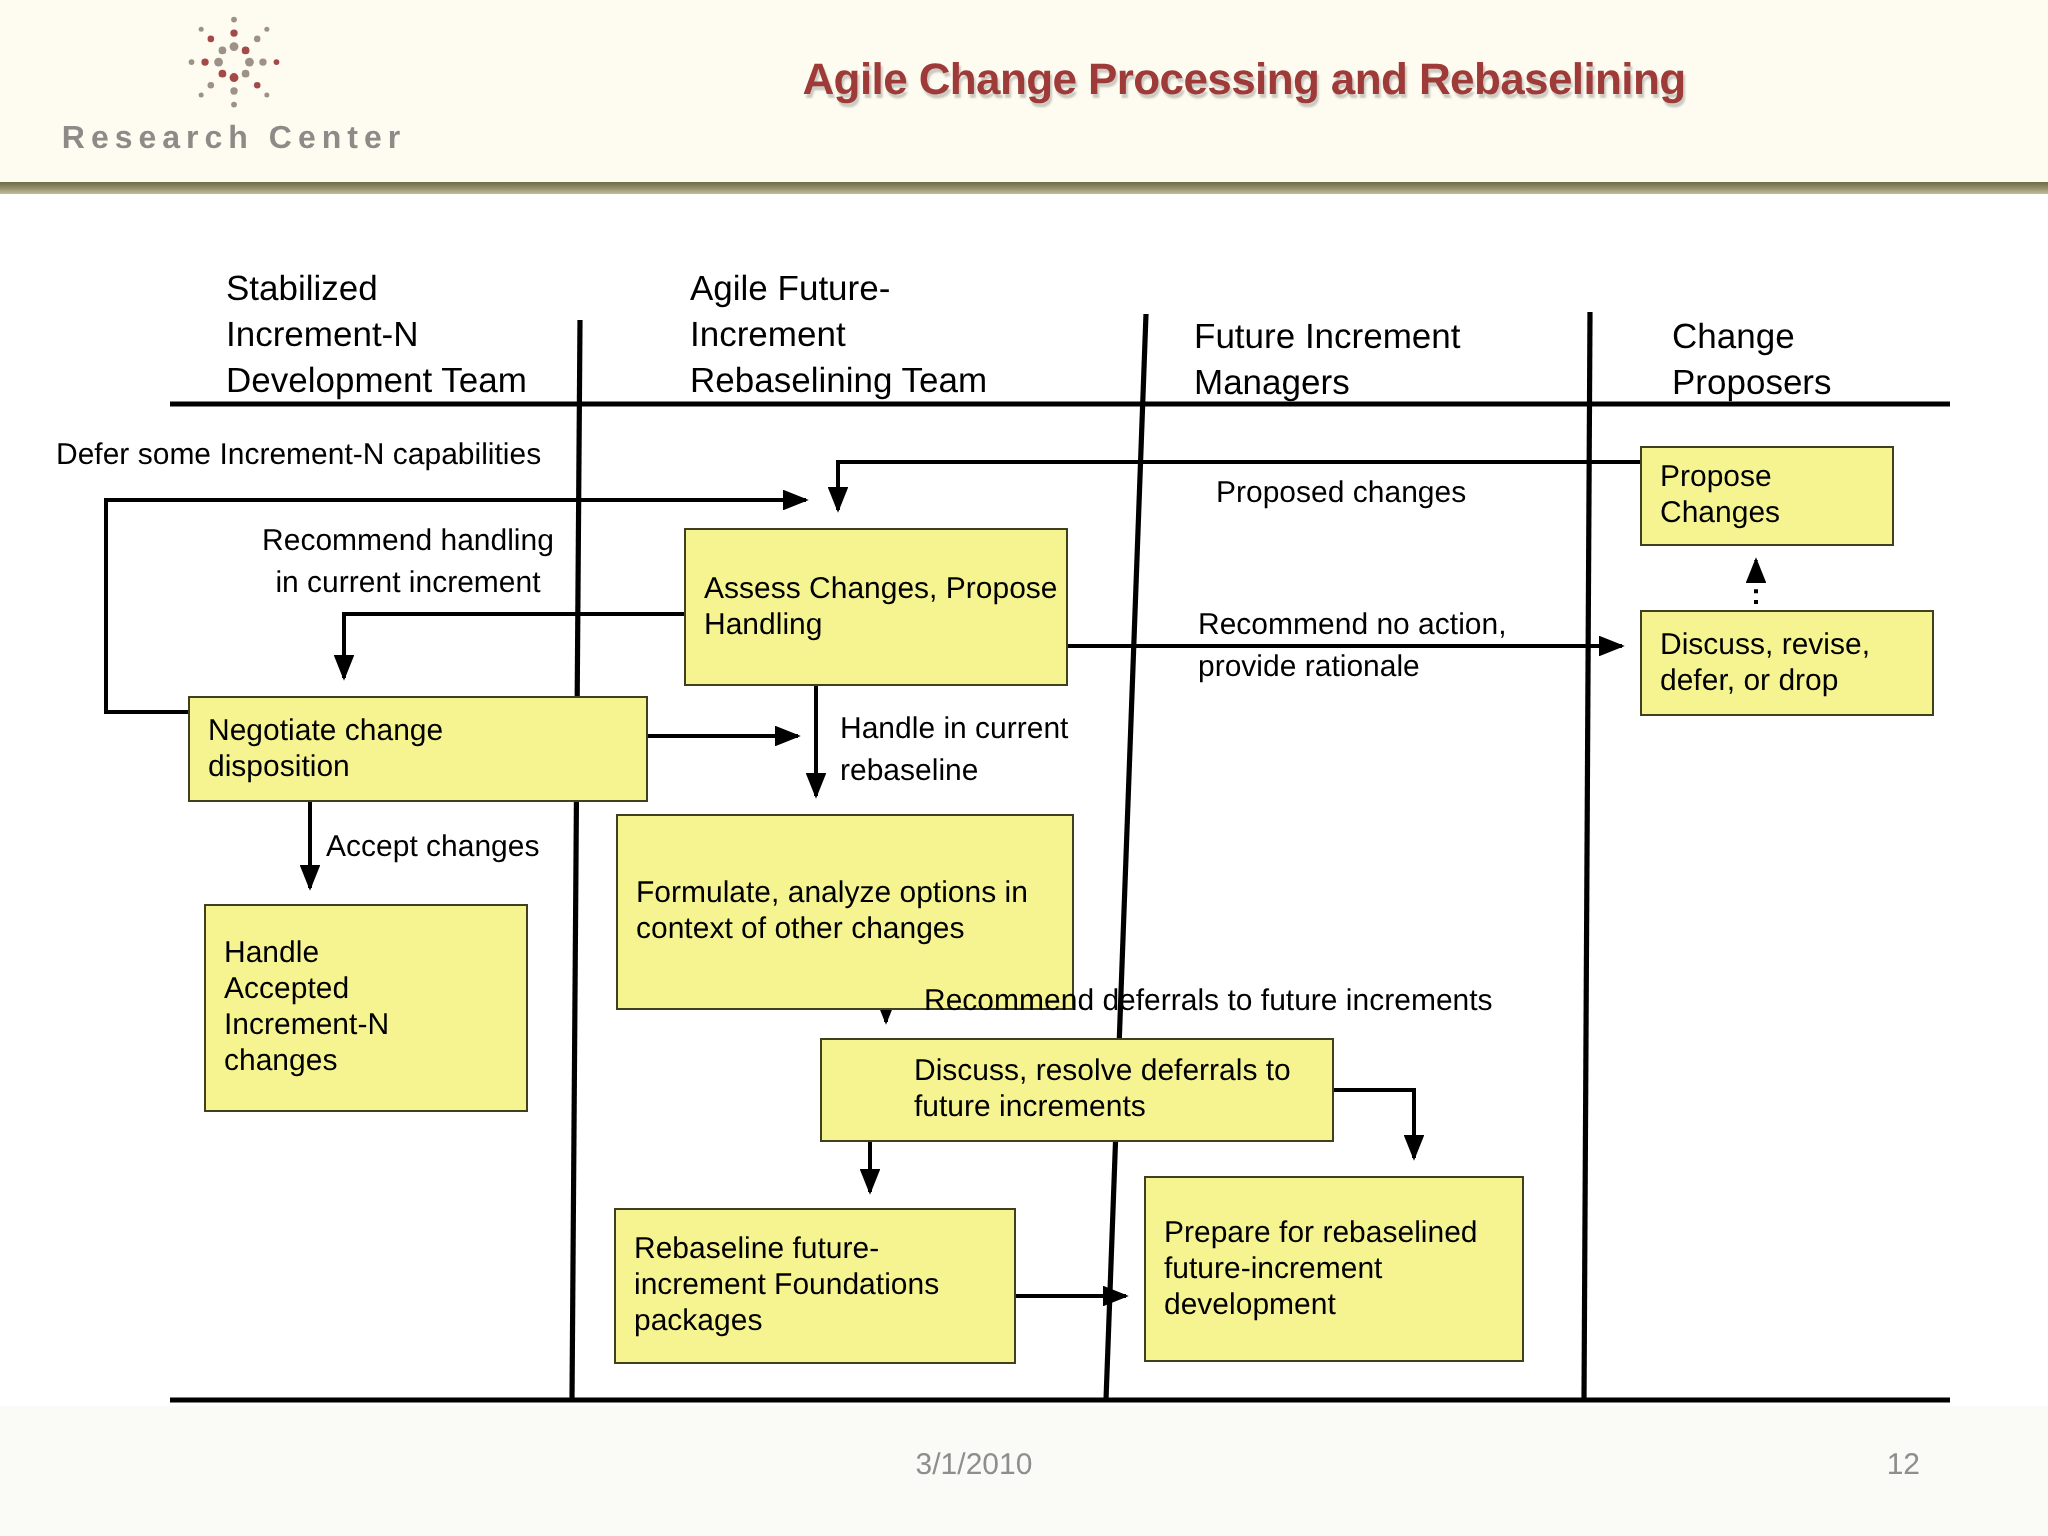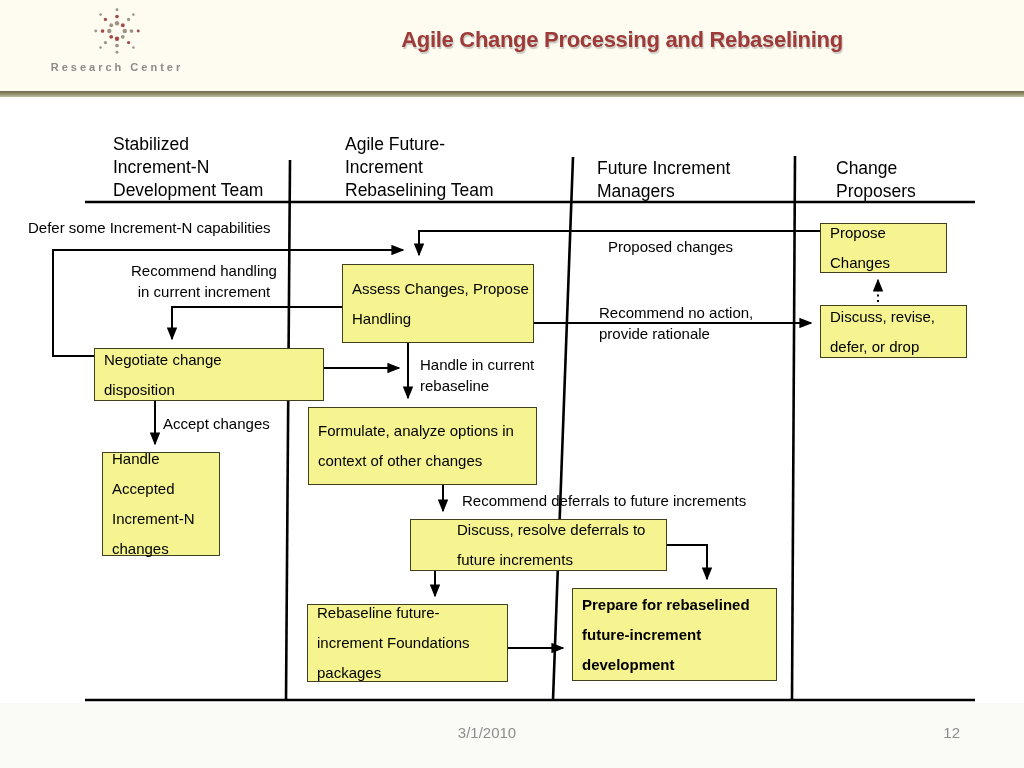--- a/index.html
+++ b/index.html
@@ -7,56 +7,56 @@
        font-family:"Liberation Sans","DejaVu Sans",sans-serif;-webkit-font-smoothing:antialiased;}
 
   
   .topband{position:absolute;left:0;top:0;width:1024px;height:91px;background:#fefcf1;}
   .divider{position:absolute;left:0;top:91px;width:1024px;height:6px;
            background:linear-gradient(to bottom,#6f6a47,#948f6a,#c2bd9c);}
   .logo{position:absolute;left:8px;top:4px;width:218px;text-align:center;}
   .logo-star{display:block;margin:0 auto;}
   .logo-l1{font-family:"Liberation Serif","DejaVu Serif",serif;font-size:16.5px;letter-spacing:.5px;
            color:#a8434f;font-weight:bold;white-space:nowrap;}
-  .logo-l2{font-size:11px;letter-spacing:3px;color:#8d8a87;font-weight:600;white-space:nowrap;margin-top:1px;}
+  .logo-l2{font-size:16px;letter-spacing:3px;color:#8d8a87;font-weight:600;white-space:nowrap;margin-top:1px;}
   .title{position:absolute;left:235px;right:15px;top:27px;margin:0;text-align:center;
          font-size:22px;font-weight:bold;color:#9e3a38;letter-spacing:-.3px;
          text-shadow:1px 2px 1px rgba(110,110,110,.35);}
 
   
   .footband{position:absolute;left:0;top:703px;width:1024px;height:65px;background:#fafaf7;}
   .f-date{position:absolute;left:397px;top:724px;width:180px;text-align:center;
           font-size:15px;color:#8e8e8e;}
   .f-page{position:absolute;left:905px;top:724px;width:55px;text-align:right;
           font-size:15px;color:#8e8e8e;}
 
   
   .wires{position:absolute;left:0;top:0;width:1024px;height:768px;}
   .lane{position:absolute;font-size:17.5px;line-height:23px;color:#000;white-space:pre-line;}
   .lane-1{left:113px;top:133px;}
   .lane-2{left:345px;top:133px;}
   .lane-3{left:597px;top:157px;}
   .lane-4{left:836px;top:157px;}
 
   .box{position:absolute;background:#f5f491;border:1.6px solid #40401e;box-sizing:border-box;
-       display:flex;align-items:center;font-size:15px;line-height:30px;color:#000;padding-left:9px;}
+       display:flex;align-items:center;font-size:15px;line-height:18px;color:#000;padding-left:9px;}
   .b-propose        {left:820px;top:223px;width:127px;height:50px;}
   .b-discuss-revise {left:820px;top:305px;width:147px;height:53px;}
   .b-assess         {left:342px;top:264px;width:192px;height:79px;}
   .b-negotiate      {left:94px; top:348px;width:230px;height:53px;}
   .b-negotiate span {max-width:160px;}
-  .b-handle-accepted{left:102px;top:452px;width:118px;height:104px;}
+  .b-handle-accepted{left:102px;top:452px;width:162px;height:104px;}
   .b-handle-accepted span{max-width:100px;}
-  .b-formulate      {left:308px;top:407px;width:229px;height:78px;}
+  .b-formulate      {left:308px;top:407px;width:229px;height:98px;}
   .b-formulate span {max-width:196px;}
   .b-discuss-resolve{left:410px;top:519px;width:257px;height:52px;padding-left:46px;}
   .b-discuss-resolve span{max-width:238px;}
   .b-rebaseline     {left:307px;top:604px;width:201px;height:78px;}
   .b-rebaseline span{max-width:170px;}
-  .b-prepare        {left:572px;top:588px;width:205px;height:93px;font-weight:bold;}
+  .b-prepare        {left:572px;top:588px;width:190px;height:93px;}
   .b-prepare span   {max-width:186px;}
 
   .lbl{position:absolute;font-size:15px;line-height:21px;color:#000;white-space:pre-line;}
   .lbl-defer        {left:28px; top:217px;}
   .lbl-rec-handling {left:118px;top:260px;width:172px;text-align:center;}
   .lbl-proposed     {left:608px;top:236px;}
   .lbl-no-action    {left:599px;top:302px;}
   .lbl-handle-current{left:420px;top:354px;}
   .lbl-accept       {left:163px;top:413px;}
   .lbl-rec-deferrals{left:462px;top:490px;}

